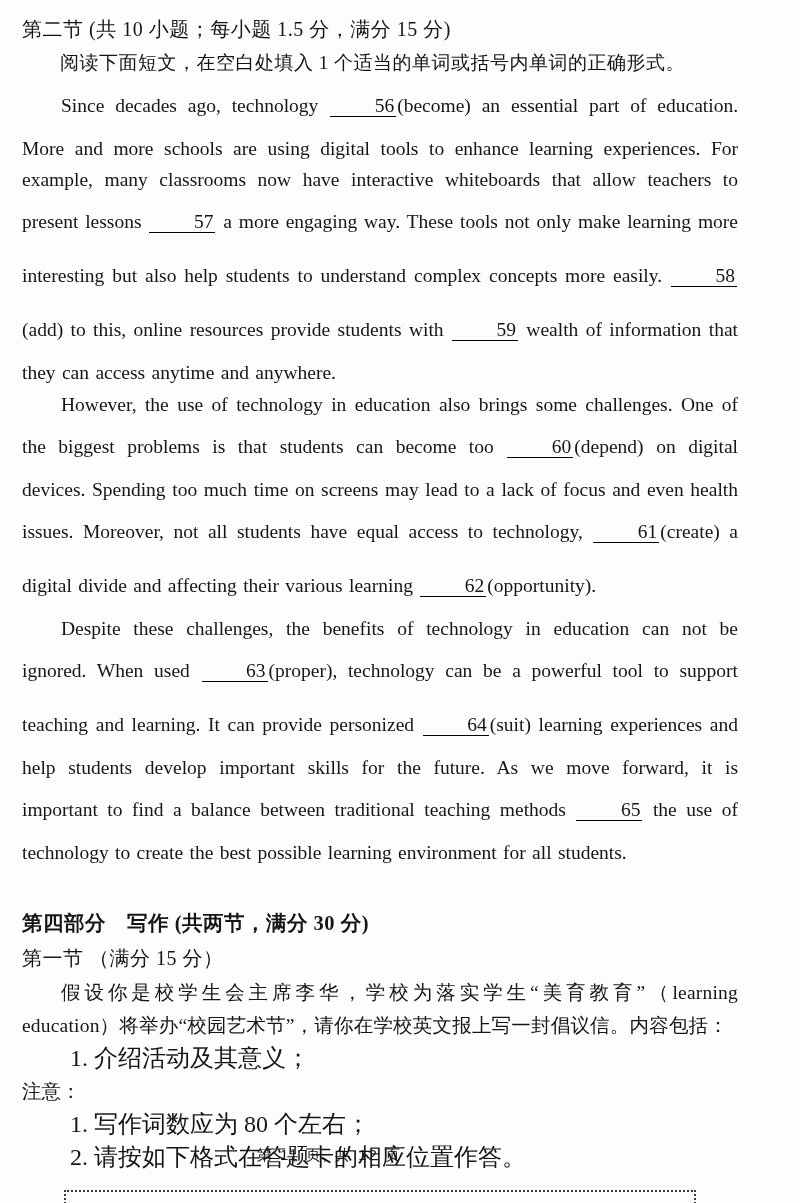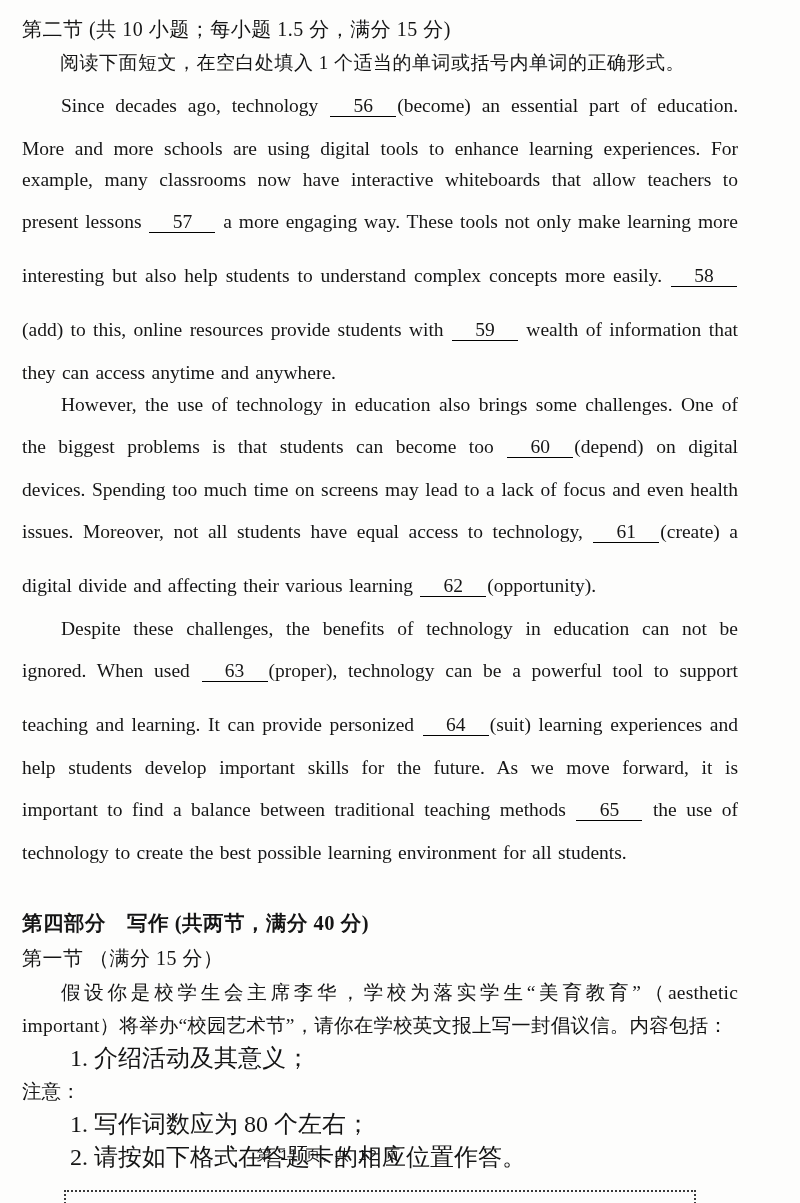--- a/index.html
+++ b/index.html
@@ -31,21 +31,21 @@
   .passage .para {
     font-size: 19.5px;
     line-height: 31.2px;
     text-align: justify;
     text-indent: 2em;
     word-spacing: 1.5px;
   }
   .blank {
     display: inline-block;
     min-width: 66px;
-    text-align: center;
+    text-align: right;
     border-bottom: 1.6px solid #000;
     line-height: 21px;
     padding: 0 2px;
     margin: 16px 1px;
     text-indent: 0;
   }
   .s4-heading {
     margin-top: 36px;
     font-size: 20.5px;
     font-weight: bold;
@@ -111,25 +111,25 @@
   <div class="s2-heading">第二节 (共 10 小题；每小题 1.5 分，满分 15 分)</div>
 
   <div class="cn-instruction">阅读下面短文，在空白处填入 1 个适当的单词或括号内单词的正确形式。</div>
 
   <div class="passage">
       <div class="para"><span>Since decades ago, technology </span><span class="blank">56</span><span>(become) an essential part of education. More and more schools are using digital tools to enhance learning experiences. For example, many classrooms now have interactive whiteboards that allow teachers to present lessons </span><span class="blank">57</span><span> a more engaging way. These tools not only make learning more interesting but also help students to understand complex concepts more easily. </span><span class="blank">58</span><span>(add) to this, online resources provide students with </span><span class="blank">59</span><span> wealth of information that they can access anytime and anywhere.</span></div>
       <div class="para"><span>However, the use of technology in education also brings some challenges. One of the biggest problems is that students can become too </span><span class="blank">60</span><span>(depend) on digital devices. Spending too much time on screens may lead to a lack of focus and even health issues. Moreover, not all students have equal access to technology, </span><span class="blank">61</span><span>(create) a digital divide and affecting their various learning </span><span class="blank">62</span><span>(opportunity).</span></div>
       <div class="para"><span>Despite these challenges, the benefits of technology in education can not be ignored. When used </span><span class="blank">63</span><span>(proper), technology can be a powerful tool to support teaching and learning. It can provide personized </span><span class="blank">64</span><span>(suit) learning experiences and help students develop important skills for the future. As we move forward, it is important to find a balance between traditional teaching methods </span><span class="blank">65</span><span> the use of technology to create the best possible learning environment for all students.</span></div>
     </div>
 
-  <div class="s4-heading">第四部分　写作 (共两节，满分 40 分)</div>
+  <div class="s4-heading">第四部分　写作 (共两节，满分 30 分)</div>
 
   <div class="s4-subheading">第一节 （满分 15 分）</div>
 
-  <div class="task-para">假设你是校学生会主席李华，学校为落实学生“美育教育”（aesthetic important）将举办“校园艺术节”，请你在学校英文报上写一封倡议信。内容包括：</div>
+  <div class="task-para">假设你是校学生会主席李华，学校为落实学生“美育教育”（learning education）将举办“校园艺术节”，请你在学校英文报上写一封倡议信。内容包括：</div>
 
   <div class="list-line">1. 介绍活动及其意义；</div>
 
 
   <div class="notice-label">注意：</div>
 
   <div class="list-line">1. 写作词数应为 80 个左右；</div>
 
   <div class="list-line">2. 请按如下格式在答题卡的相应位置作答。</div>
 

